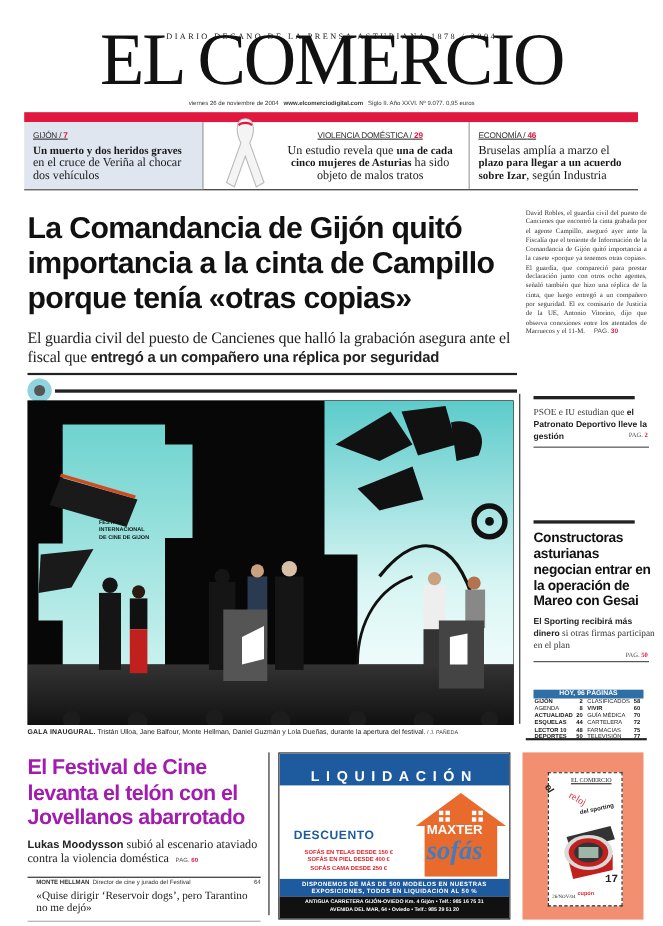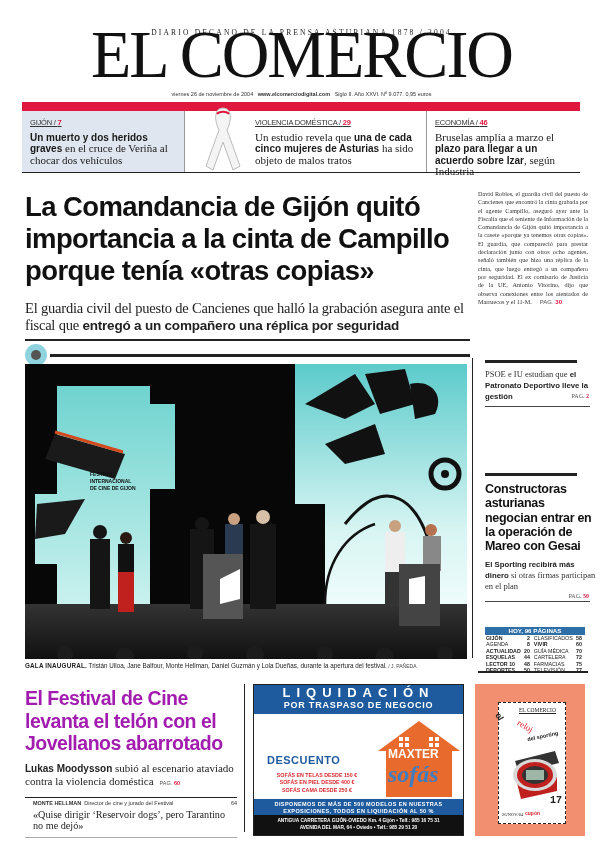--- a/index.html
+++ b/index.html
@@ -12,25 +12,25 @@
   .tagline { left: 0; top: 28px; width: 603px; text-align: center; font-family: "Liberation Serif", serif; font-size: 7.5px; letter-spacing: 2.2px; color: #222; }
   .logo { left: 0; top: 22px; width: 603px; text-align: center; font-family: "Liberation Serif", serif; font-size: 66px; line-height: 66px; letter-spacing: -2px; color: #111; transform: scaleY(1.02); }
   .dateline { left: 0; top: 91px; width: 603px; text-align: center; font-family: "Liberation Sans", sans-serif; font-size: 5.5px; color: #333; }
   .dateline b { font-weight: bold; }
 
   
   .redband { left: 22px; top: 102px; width: 558px; height: 9px; background: #e0173f; }
   .teasers { left: 22px; top: 111px; width: 558px; height: 62px; border-bottom: 1.5px solid #222; display: flex; }
   .teaser { padding: 6px 8px 0 8px; font-size: 11px; line-height: 11.5px; }
   .teaser.t1 { width: 163px; background: #dfe6ef; border-right: 1px solid #999; }
-  .teaser.t2 { width: 242px; padding-left: 70px; position: relative; border-right: 1px solid #999; }
+  .teaser.t2 { width: 242px; padding-left: 70px; position: relative; border-right: 1px solid #999; text-align: center; }
   .teaser.t3 { width: 153px; }
   .teaser .kicker { font-family: Liberation Sans, sans-serif; font-size: 7.5px; color: #333; text-decoration: underline; letter-spacing: -0.2px; margin-bottom: 3px; display: block; }
   .teaser .kicker .pg { color: #e0173f; font-weight: bold; }
-  .teaser .b { font-family: Liberation Sans, sans-serif; font-weight: bold; font-size: 10px; }
+  .teaser .b { font-family: Liberation Serif, serif; font-weight: bold; font-size: 10px; }
   .ribbon { left: 200px; top: 104px; width: 46px; height: 68px; }
 
   
   .headline { left: 25px; top: 191px; width: 445px; font-family: "Liberation Sans", sans-serif; font-weight: bold; font-size: 27.5px; line-height: 32px; letter-spacing: -0.6px; color: #111; }
   .deck { left: 25px; top: 300px; width: 445px; font-size: 14.5px; line-height: 16.5px; color: #222; letter-spacing: -0.2px; }
   .deck .b { font-family: "Liberation Sans", sans-serif; font-weight: bold; font-size: 13.5px; }
   .deck-rule { left: 25px; top: 339px; width: 445px; height: 1.5px; background: #222; }
 
   .summary { left: 478px; top: 190px; width: 110px; font-size: 6.2px; line-height: 8.3px; color: #333; text-align: justify; }
   .summary .pg { font-family: "Liberation Sans", sans-serif; font-size: 6px; color: #555; margin-left: 8px; }
@@ -75,21 +75,21 @@
   .quote .meta { font-family: "Liberation Sans", sans-serif; font-size: 5.5px; color: #333; display: flex; padding-left: 8px; }
   .quote .meta b { font-weight: bold; margin-right: 3px; }
   .quote .meta .num { margin-left: auto; }
   .quote .q { font-size: 10.2px; line-height: 11px; color: #222; margin-top: 3px; padding-left: 8px; }
   .quote-bottom { left: 25px; top: 837px; width: 212px; height: 1px; background: #aaa; }
   .vrule2 { left: 244px; top: 684px; width: 1px; height: 148px; background: #222; }
 
   
   .ad { left: 253px; top: 684px; width: 211px; height: 152px; border: 1px solid #222; background: #fff; overflow: hidden; }
   .ad .hdr { background: #1e5a9e; color: #fff; font-family: "Liberation Sans", sans-serif; font-weight: bold; text-align: center; height: 29px; }
-  .ad .hdr .a { font-size: 13px; letter-spacing: 6px; line-height: 15px; padding-top: 0; }
+  .ad .hdr .a { font-size: 13px; letter-spacing: 6px; line-height: 15px; padding-top: 13px; }
   .ad .hdr .b { font-size: 9px; letter-spacing: 0.8px; line-height: 11px; }
   .ad .pct { position: absolute; left: 8px; top: 34px; font-family: "Liberation Sans", sans-serif; font-weight: bold; color: #1e5a9e; font-size: 34px; line-height: 32px; letter-spacing: -1px; }
   .ad .desc { position: absolute; left: 13px; top: 69px; font-family: "Liberation Sans", sans-serif; font-weight: bold; color: #1e5a9e; font-size: 11px; letter-spacing: 0.5px; }
   .ad .prices { position: absolute; left: 8px; top: 87px; width: 110px; font-family: "Liberation Sans", sans-serif; font-weight: bold; color: #d9272e; font-size: 5.3px; line-height: 7.3px; text-align: center; }
   .ad .house { position: absolute; left: 120px; top: 32px; width: 90px; height: 80px; }
   .ad .brand1 { position: absolute; left: 134px; top: 62px; font-family: "Liberation Sans", sans-serif; font-weight: bold; color: #fff; font-size: 12px; }
   .ad .brand2 { position: absolute; left: 134px; top: 76px; font-family: "Liberation Serif", serif; font-style: italic; font-weight: bold; color: #3e7dc0; font-size: 24px; }
   .ad .ftr { position: absolute; left: 0; top: 114px; width: 100%; background: #1e5a9e; color: #fff; font-family: "Liberation Sans", sans-serif; font-weight: bold; text-align: center; font-size: 5.5px; line-height: 6.8px; letter-spacing: 0.4px; padding-top: 2px; height: 16px; }
   .ad .ftr2 { position: absolute; left: 0; top: 130px; width: 100%; height: 22px; background: #111; color: #fff; font-family: "Liberation Sans", sans-serif; font-weight: bold; text-align: center; font-size: 4.8px; line-height: 7px; padding-top: 2px; }
 

